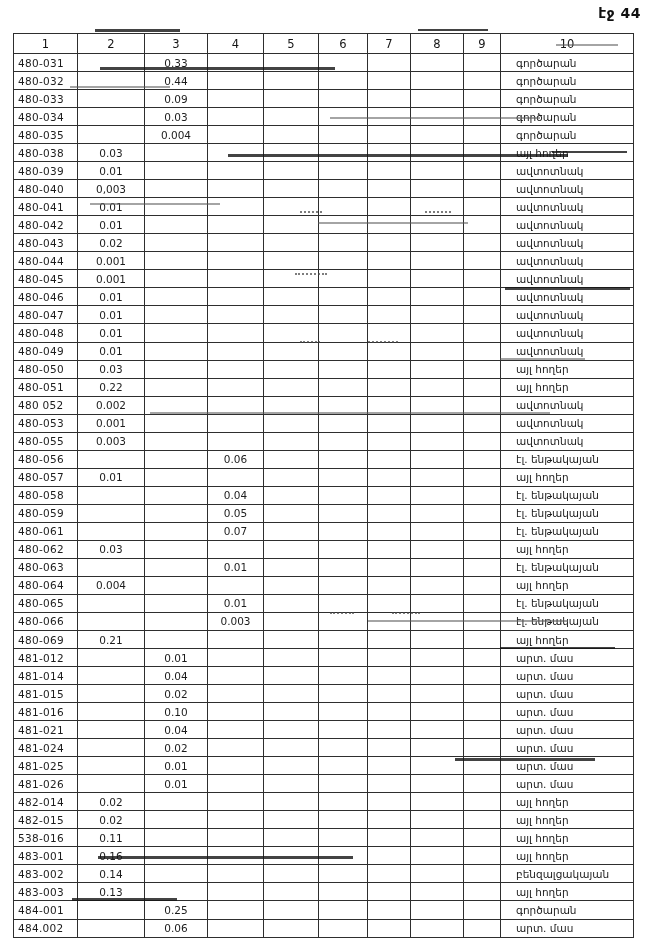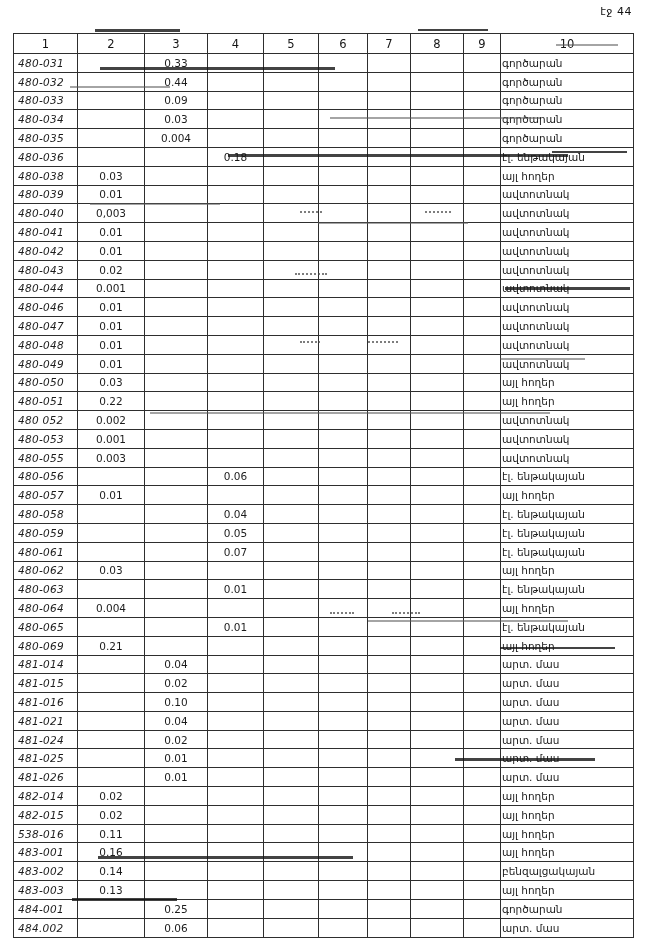--- a/index.html
+++ b/index.html
@@ -11,23 +11,23 @@
     position: relative;
     width: 649px;
     height: 950px;
     overflow: hidden;
     font-family: "DejaVu Sans", sans-serif;
     color: #1b1b1b;
   }
   .page-label {
     position: absolute;
     top: 5px;
-    right: 17px;
-    font-size: 11px;
-    font-weight: normal;
+    right: 8px;
+    font-size: 14px;
+    font-weight: bold;
     letter-spacing: 0.5px;
     color: #111;
   }
   table.data-table {
     position: absolute;
     left: 13px;
     top: 33px;
     width: 620px;
     height: 905px;
     border-collapse: collapse;
@@ -43,23 +43,23 @@
     height: 19px;
     font-size: 11.5px;
     font-weight: normal;
     text-align: center;
     color: #151515;
   }
   .data-table td {
     font-size: 10.5px;
     color: #1c1c1c;
   }
-  td.c0 { text-align: left; padding-left: 4px; letter-spacing: 0.3px; font-style: italic; }
+  td.c0 { text-align: left; padding-left: 4px; letter-spacing: 0.3px; }
   td.mid { text-align: center; }
-  td.c9 { text-align: left; padding-left: 1px; }
+  td.c9 { text-align: left; padding-left: 15px; }
   
   .streak {
     position: absolute;
     background: rgba(20,20,20,0.8);
     pointer-events: none;
   }
   .streak.light { background: rgba(90,90,90,0.55); }
   .dots {
     position: absolute;
     height: 0;
@@ -154,32 +154,20 @@
         <td class="mid">0.004</td>
         <td class="mid"></td>
         <td class="mid"></td>
         <td class="mid"></td>
         <td class="mid"></td>
         <td class="mid"></td>
         <td class="mid"></td>
         <td class="c9">գործարան</td>
       </tr>
       <tr>
-        <td class="c0">480-036</td>
-        <td class="mid"></td>
-        <td class="mid"></td>
-        <td class="mid">0.18</td>
-        <td class="mid"></td>
-        <td class="mid"></td>
-        <td class="mid"></td>
-        <td class="mid"></td>
-        <td class="mid"></td>
-        <td class="c9">էլ. ենթակայան</td>
-      </tr>
-      <tr>
         <td class="c0">480-038</td>
         <td class="mid">0.03</td>
         <td class="mid"></td>
         <td class="mid"></td>
         <td class="mid"></td>
         <td class="mid"></td>
         <td class="mid"></td>
         <td class="mid"></td>
         <td class="mid"></td>
         <td class="c9">այլ հողեր</td>
@@ -250,20 +238,32 @@
         <td class="mid"></td>
         <td class="mid"></td>
         <td class="mid"></td>
         <td class="mid"></td>
         <td class="mid"></td>
         <td class="mid"></td>
         <td class="mid"></td>
         <td class="c9">ավտոտնակ</td>
       </tr>
       <tr>
+        <td class="c0">480-045</td>
+        <td class="mid">0.001</td>
+        <td class="mid"></td>
+        <td class="mid"></td>
+        <td class="mid"></td>
+        <td class="mid"></td>
+        <td class="mid"></td>
+        <td class="mid"></td>
+        <td class="mid"></td>
+        <td class="c9">ավտոտնակ</td>
+      </tr>
+      <tr>
         <td class="c0">480-046</td>
         <td class="mid">0.01</td>
         <td class="mid"></td>
         <td class="mid"></td>
         <td class="mid"></td>
         <td class="mid"></td>
         <td class="mid"></td>
         <td class="mid"></td>
         <td class="mid"></td>
         <td class="c9">ավտոտնակ</td>
@@ -466,30 +466,54 @@
         <td class="mid"></td>
         <td class="mid">0.01</td>
         <td class="mid"></td>
         <td class="mid"></td>
         <td class="mid"></td>
         <td class="mid"></td>
         <td class="mid"></td>
         <td class="c9">էլ. ենթակայան</td>
       </tr>
       <tr>
+        <td class="c0">480-066</td>
+        <td class="mid"></td>
+        <td class="mid"></td>
+        <td class="mid">0.003</td>
+        <td class="mid"></td>
+        <td class="mid"></td>
+        <td class="mid"></td>
+        <td class="mid"></td>
+        <td class="mid"></td>
+        <td class="c9">էլ. ենթակայան</td>
+      </tr>
+      <tr>
         <td class="c0">480-069</td>
         <td class="mid">0.21</td>
         <td class="mid"></td>
         <td class="mid"></td>
         <td class="mid"></td>
         <td class="mid"></td>
         <td class="mid"></td>
         <td class="mid"></td>
         <td class="mid"></td>
         <td class="c9">այլ հողեր</td>
+      </tr>
+      <tr>
+        <td class="c0">481-012</td>
+        <td class="mid"></td>
+        <td class="mid">0.01</td>
+        <td class="mid"></td>
+        <td class="mid"></td>
+        <td class="mid"></td>
+        <td class="mid"></td>
+        <td class="mid"></td>
+        <td class="mid"></td>
+        <td class="c9">արտ. մաս</td>
       </tr>
       <tr>
         <td class="c0">481-014</td>
         <td class="mid"></td>
         <td class="mid">0.04</td>
         <td class="mid"></td>
         <td class="mid"></td>
         <td class="mid"></td>
         <td class="mid"></td>
         <td class="mid"></td>

